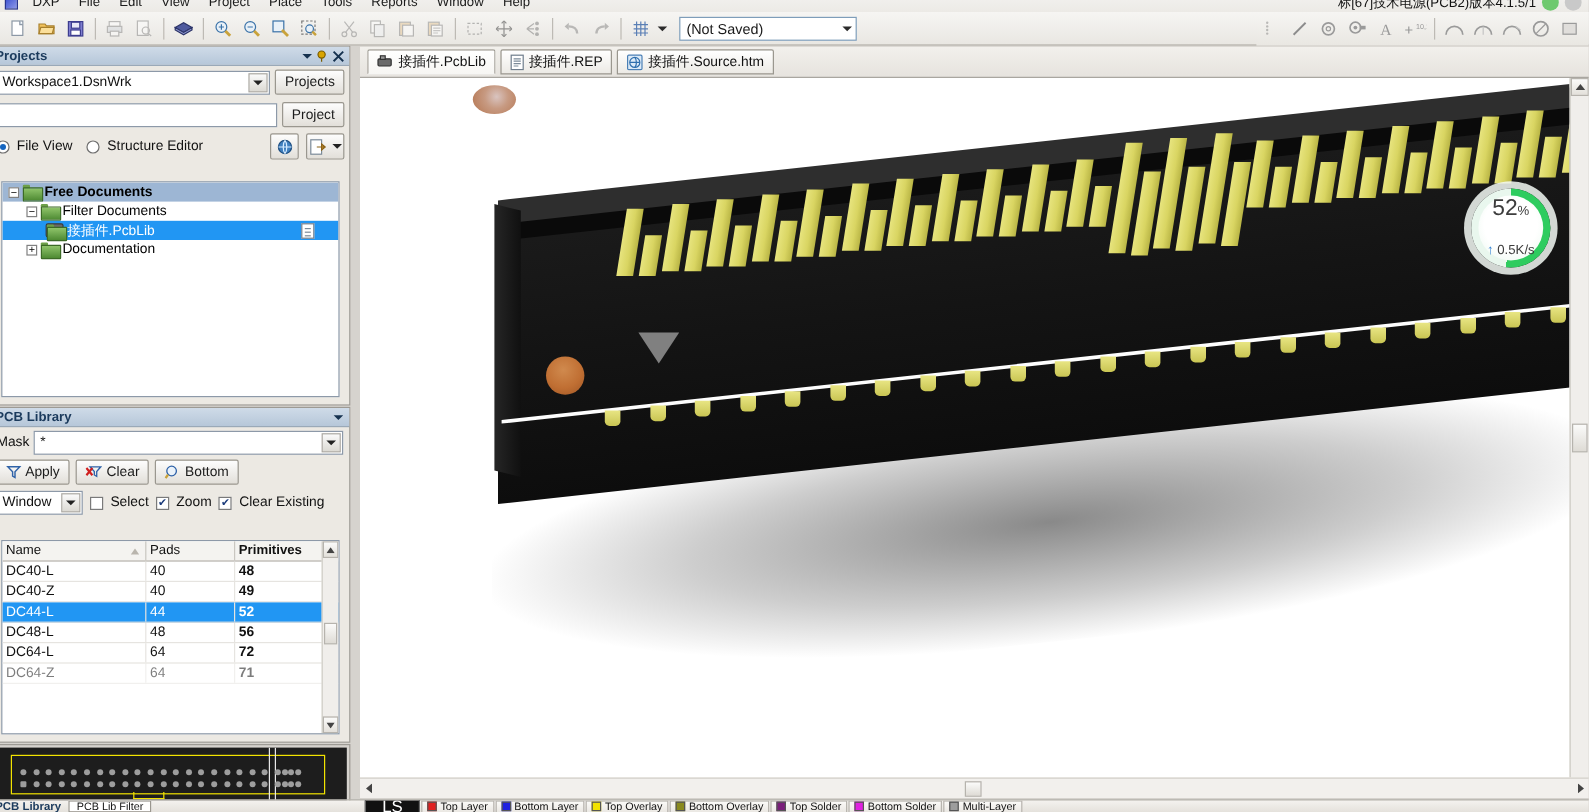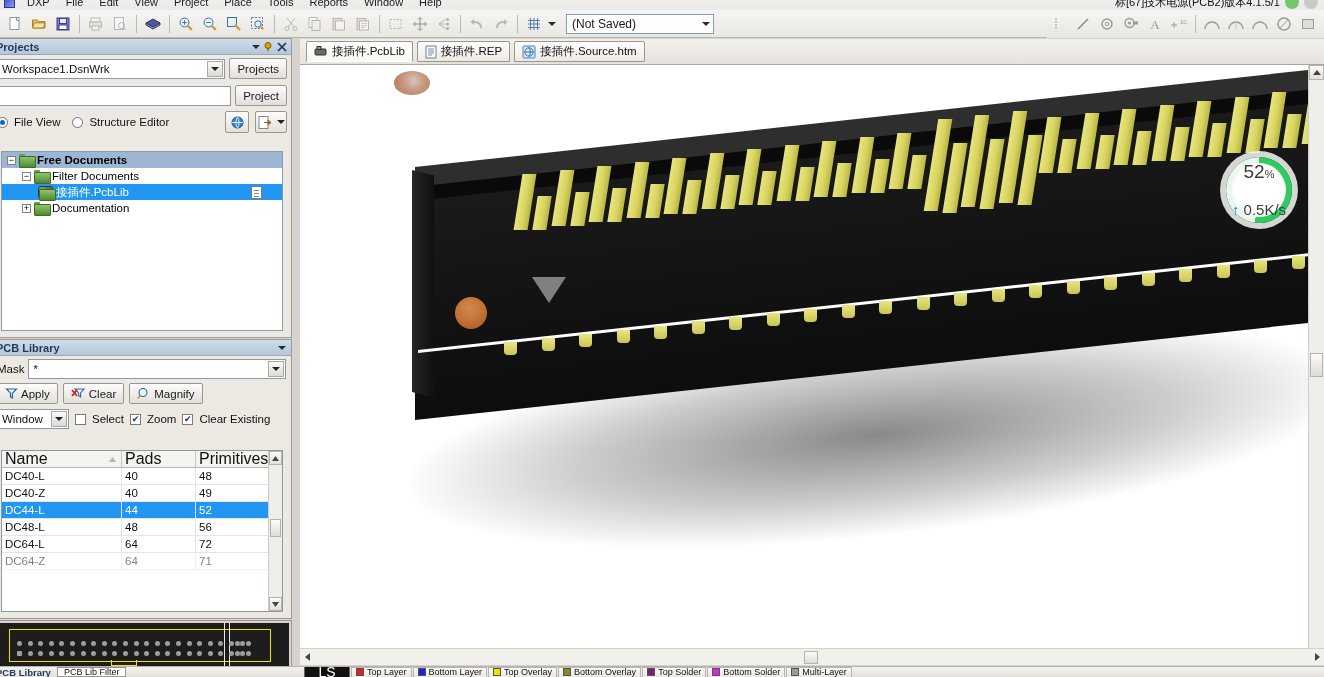--- a/index.html
+++ b/index.html
@@ -170,31 +170,31 @@
   .complist {
     position: absolute; left: 8px; right: 8px; top: 110px; bottom: 6px;
     background: #fff; border: 1px solid #8d99a8; overflow: hidden;
   }
   .ctitle {
     height: 15px; background: #f0eeea; border-bottom: 1px solid #cfccc6;
     display:flex; align-items:center; padding-left: 3px; font-size: 11.5px; color:#111;
   }
   .chead { display:flex; height: 17px; background: #f4f3f0; border-bottom:1px solid #b8b5af; }
   .chead div {
-    font-size: 16px; color:#111; display:flex; align-items:center;
+    font-size: 11px; color:#111; display:flex; align-items:center;
     padding-left: 3px; border-right: 1px solid #c9c6c0; position: relative;
   }
   .crow { display:flex; height: 17px; border-bottom: 1px solid #e6e4e0; }
   .crow div { font-size: 11.5px; color:#111; display:flex; align-items:center;
     padding-left: 3px; border-right: 1px solid #e6e4e0; }
   .crow.sel { background: #2196f3; }
   .crow.sel div { color:#fff; }
   .col-name { width: 120px; flex: 0 0 120px; }
   .col-pads { width: 74px; flex: 0 0 74px; }
-  .col-prim { width: 74px; flex: 0 0 74px; }
+  .col-prim { width: 74px; flex: 0 0 74px; font-weight: bold; }
   .vsb {
     position:absolute; right:0; top:0; bottom:0; width:14px;
     background:#f0eeeb; border-left:1px solid #cfccc6;
   }
   .vsb .arrowbox{ height:14px; display:flex;align-items:center;justify-content:center;
     background:linear-gradient(to bottom,#fbfbfa,#e3e0da); border:1px solid #b6b3ad;}
   .vsb .thumb{ position:absolute; left:1px; right:1px; top:68px; height:18px;
     background:linear-gradient(to bottom,#fbfbfa,#dedbd5); border:1px solid #b6b3ad;}
 
   
@@ -314,21 +314,21 @@
     display:flex; align-items:center; justify-content:center;
     box-shadow: 0 0 0 6px rgba(245,250,246,.85);
   }
   .speedo-in {
     width: 54px; height: 54px; border-radius: 50%;
     background: radial-gradient(circle at 50% 45%, #ffffff 55%, #e7f7ec 100%);
     display:flex; flex-direction:column; align-items:center; justify-content:center;
   }
   .sp-pct { font-size: 19px; color:#3d3d3d; line-height: 18px; }
   .sp-pct span { font-size: 11px; }
-  .sp-rate { font-size: 15px; color:#3d3d3d; margin-top: 18px; white-space:nowrap; }
+  .sp-rate { font-size: 11px; color:#3d3d3d; margin-top: 18px; white-space:nowrap; }
   .sp-rate i { color:#2f7fd4; font-style: normal; }
 
   
   .layerbar {
     position:absolute; left: 300px; top: 666px; width: 1024px; height: 11px;
     background: linear-gradient(to bottom,#f4f2ef,#e4e1db);
     border-top: 1px solid #b6b3ad;
     display:flex; align-items:center; overflow:hidden; padding-left: 4px; gap: 1px;
   }
   .lbtn { height: 11px; display:flex; align-items:center; gap:3px; padding: 0 4px;
@@ -712,21 +712,21 @@
             <path d="M4 2h9l-3.4 4V10l-2-1.2V6z" fill="none" stroke="#2f62a8" stroke-width="1.1"></path>
             <path d="M1 3l5 6M6 3l-5 6" stroke="#d02020" stroke-width="1.8"></path>
           </svg>
         <span>Clear</span>
       </div>
       <div class="btn">
         <svg width="14" height="13" viewBox="0 0 14 13" style="margin-right:3px">
             <circle cx="6" cy="5.5" r="4" fill="#eaf2fa" stroke="#2f62a8" stroke-width="1.1"></circle>
             <path d="M3 8.5l-2 3" stroke="#c9a23a" stroke-width="2"></path>
           </svg>
-        <span>Magnify</span>
+        <span>Bottom</span>
       </div>
     </div>
 
     <div class="opt-row">
       <div class="selcombo">
         <span>Window</span>
         <span class="dd-btn">
             <i class="caret-d"></i>
           </span>
       </div>

